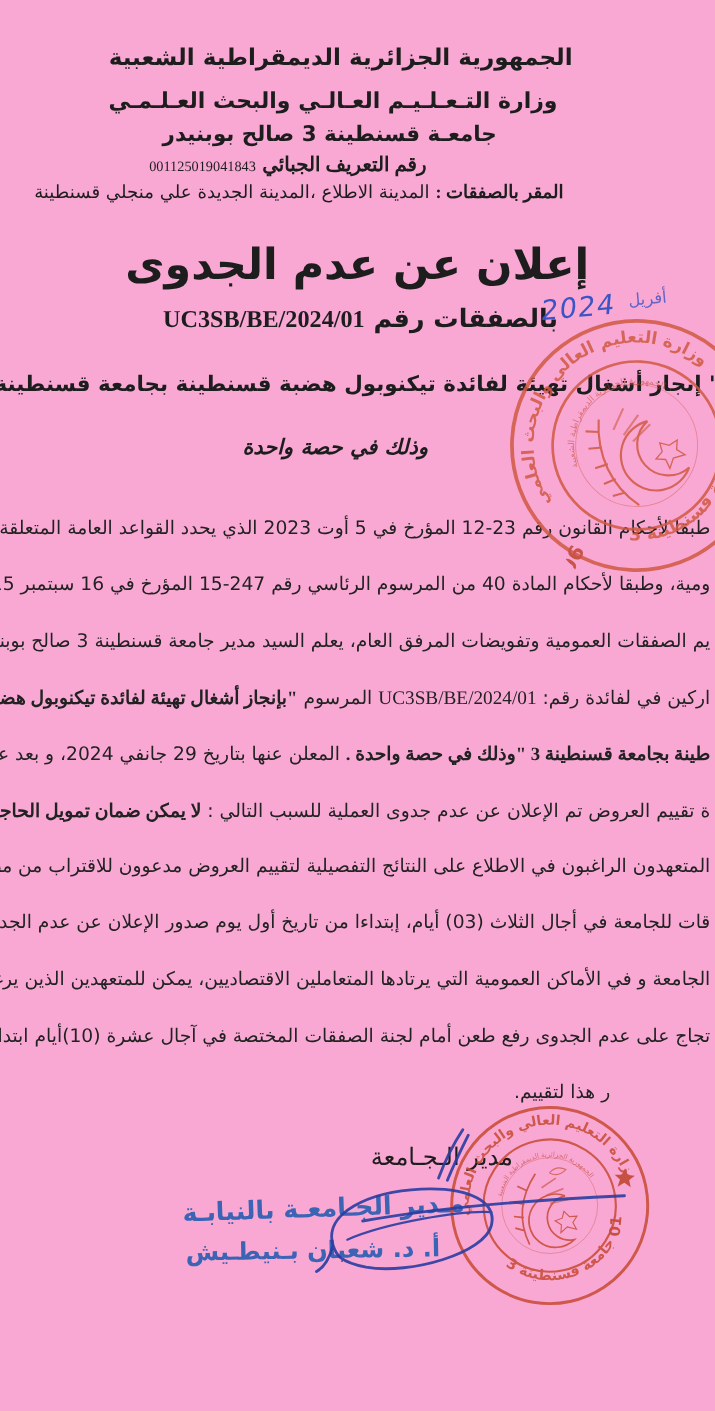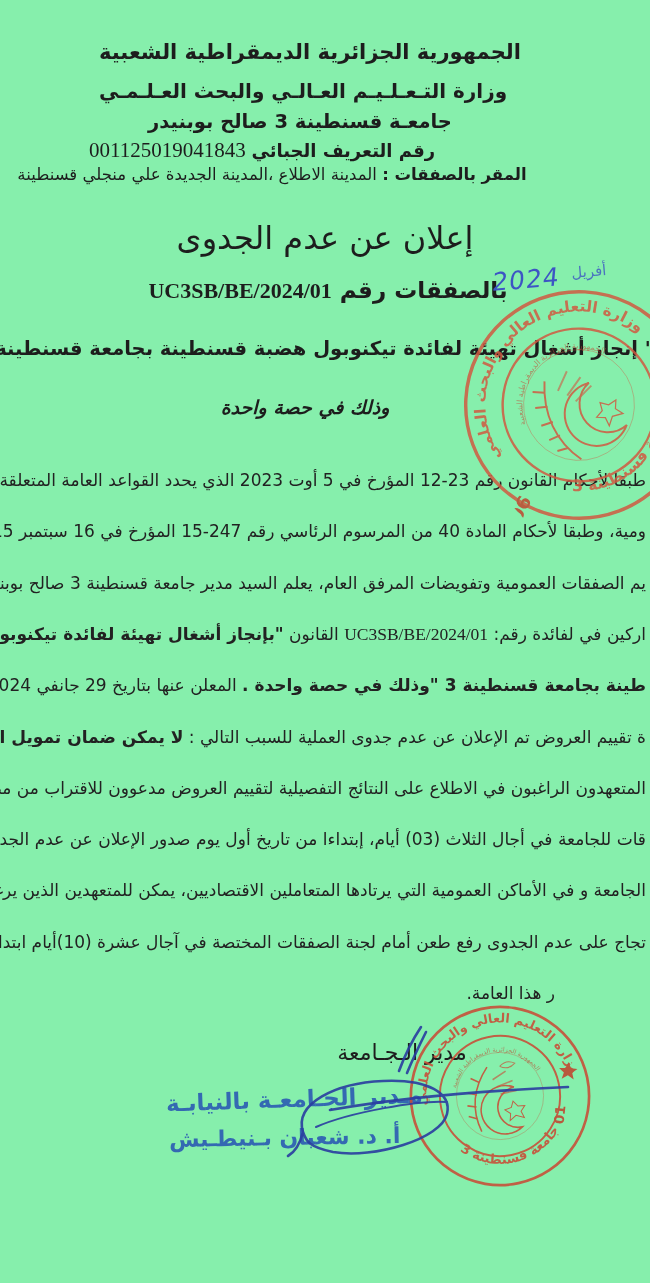--- a/index.html
+++ b/index.html
@@ -1,72 +1,72 @@
 <!DOCTYPE html>
 <html><head>
 <meta charset="utf-8">
 <style>
   html,body{margin:0;padding:0;background:#e9e9e9;}
   .page{
     position:relative; width:650px; height:1283px; overflow:hidden;
-    background:#86efac; direction:rtl;
+    background:#f9a8d4; direction:rtl;
     font-family:"DejaVu Sans", sans-serif; color:#212121;
   }
   .hline{position:absolute; left:0; width:650px; text-align:center; white-space:nowrap; color:#1d1d1d;}
   .body-line{position:absolute; right:4px; white-space:nowrap; font-size:17px; color:#222; letter-spacing:0;}
   .body-line:last-child{right:95px;}
-  .b{font-weight:bold;}
+  .b{font-weight:bold;font-family:Liberation Serif, serif;}
   .latin{font-family:"Liberation Serif", serif; font-size:17.5px; font-weight:normal;}
   .ref-latin{font-family:"Liberation Serif", serif; font-weight:bold;}
   .stamp-svg{position:absolute; pointer-events:none;}
   .sig-svg{position:absolute; left:0; top:0; pointer-events:none;}
   .blue-ink{color:#2e5fb3; font-weight:bold; position:absolute; white-space:nowrap; opacity:.93;}
   .hand{position:absolute; color:#3d55c4; white-space:nowrap;}
 </style>
 </head>
 <body>
 
 <div class="page">
 
   <div class="hline" style="top:40px; font-size:21px; font-weight:bold; transform:translateX(-15px);">الجمهورية الجزائرية الديمقراطية الشعبية</div>
   <div class="hline" style="top:79px; font-size:20px; font-weight:bold; transform:translateX(-22px);">وزارة التـعـلـيـم العـالـي والبحث العـلـمـي</div>
   <div class="hline" style="top:110px; font-size:19.5px; font-weight:bold; transform:translateX(-25px);">جامعـة قسنطينة 3 صالح بوبنيدر</div>
   <div class="hline" style="top:138px; font-size:18px; transform:translateX(-63px);">
     <span class="b">رقم التعريف الجبائي</span>
-    <span class="latin" style="font-size:21px;">001125019041843</span>
+    <span class="latin" style="font-size:13px;">001125019041843</span>
   </div>
   <div class="hline" style="top:165px; font-size:16.5px; transform:translateX(-53px);">
     <span class="b">المقر بالصفقات :</span><span> المدينة الاطلاع ،المدينة الجديدة علي منجلي قسنطينة</span>
   </div>
 
-  <div class="hline" style="top:219px; font-size:32px; font-weight:normal;">إعلان عن عدم الجدوى</div>
+  <div class="hline" style="top:219px; font-size:39px; font-weight:bold;">إعلان عن عدم الجدوى</div>
   <div class="hline" style="top:277px; font-size:23px; font-weight:bold; transform:translateX(3px);">
     <span>بالصفقات رقم</span>
     <span class="ref-latin" style="font-size:22px;">01/UC3SB/BE/2024</span>
   </div>
   <div class="hline" style="top:337px; font-size:19.5px; font-weight:bold; transform:translateX(5px);">" إنجاز أشغال تهيئة لفائدة  تيكنوبول هضبة قسنطينة بجامعة قسنطينة 3 "</div>
   <div class="hline" style="top:396px; font-size:19px; font-weight:bold; font-style:italic; transform:translateX(-20px);">وذلك في حصة واحدة</div>
 
   <div class="hand" style="left:492px; top:263px; transform:rotate(-5deg); display:flex; gap:12px; align-items:flex-start;">
     <span style="font-size:15px; opacity:.8; margin-top:3px;">أفريل</span>
     <span style="font-size:25px; letter-spacing:1px; transform:skewX(-10deg);">2024</span>
   </div>
 
   <div>
       <div class="body-line" style="top: 470px;"><span>طبقا لأحكام القانون رقم 23-12 المؤرخ في 5 أوت 2023 الذي يحدد القواعد العامة المتعلقة بالصفقات</span></div>
       <div class="body-line" style="top: 521.3px;"><span>ومية، وطبقا لأحكام المادة 40 من المرسوم الرئاسي رقم 247-15 المؤرخ في 16 سبتمبر 2015 المتضمن</span></div>
       <div class="body-line" style="top: 572.6px;"><span>يم الصفقات العمومية وتفويضات المرفق العام، يعلم السيد مدير جامعة قسنطينة 3 صالح بوبنيدر المتعهدين</span></div>
-      <div class="body-line" style="top: 623.9px;"><span>اركين في لفائدة رقم: </span><span class="latin">01/UC3SB/BE/2024</span><span> القانون </span><span class="b">"بإنجاز أشغال تهيئة لفائدة  تيكنوبول هضبة</span></div>
+      <div class="body-line" style="top: 623.9px;"><span>اركين في لفائدة رقم: </span><span class="latin">01/UC3SB/BE/2024</span><span> المرسوم </span><span class="b">"بإنجاز أشغال تهيئة لفائدة  تيكنوبول هضبة</span></div>
       <div class="body-line" style="top: 675.2px;"><span class="b">طينة بجامعة قسنطينة 3 "وذلك في حصة واحدة .</span><span> المعلن عنها بتاريخ 29 جانفي 2024، و بعد عملية</span></div>
       <div class="body-line" style="top: 726.5px;"><span>ة تقييم العروض تم الإعلان عن عدم جدوى العملية  للسبب التالي : </span><span class="b">لا يمكن ضمان تمويل الحاجات</span></div>
       <div class="body-line" style="top: 777.8px;"><span>المتعهدون الراغبون في الاطلاع على النتائج التفصيلية لتقييم العروض مدعوون للاقتراب من مصلحة</span></div>
       <div class="body-line" style="top: 829.1px;"><span>قات للجامعة في أجال الثلاث (03) أيام، إبتداءا من تاريخ أول يوم صدور الإعلان  عن عدم الجدوى</span></div>
       <div class="body-line" style="top: 880.4px;"><span>الجامعة و في الأماكن العمومية التي يرتادها المتعاملين الاقتصاديين، يمكن للمتعهدين الذين يرغبون</span></div>
       <div class="body-line" style="top: 931.7px;"><span>تجاج  على عدم الجدوى رفع طعن أمام لجنة الصفقات المختصة  في آجال عشرة (10)أيام ابتداء من تاريخ</span></div>
-      <div class="body-line" style="top: 983px;"><span>ر هذا العامة.</span></div>
+      <div class="body-line" style="top: 983px;"><span>ر هذا لتقييم.</span></div>
     </div>
 
   <div class="hline" style="top:1040px; font-size:22px; letter-spacing:1px; transform:translateX(77px);">مدير الـجـامعة</div>
 
   <div class="blue-ink" style="right:227px; top:1086px; font-size:23px; letter-spacing:1px; transform:rotate(-2deg);">مـدير الجـامعـة بالنيابـة</div>
   <div class="blue-ink" style="right:250px; top:1125px; font-size:22px; letter-spacing:1px; transform:rotate(-1deg);">أ. د. شعبان بـنيطـيش</div>
 
   <svg class="stamp-svg" style="left:462px; top:288px; transform:rotate(-42deg); opacity:.85;" width="234" height="234" viewBox="-95 -95 190 190">
     <defs>
       <path id="t-arcTop" d="M -76 0 A 76 76 0 0 1 76 0"></path>

